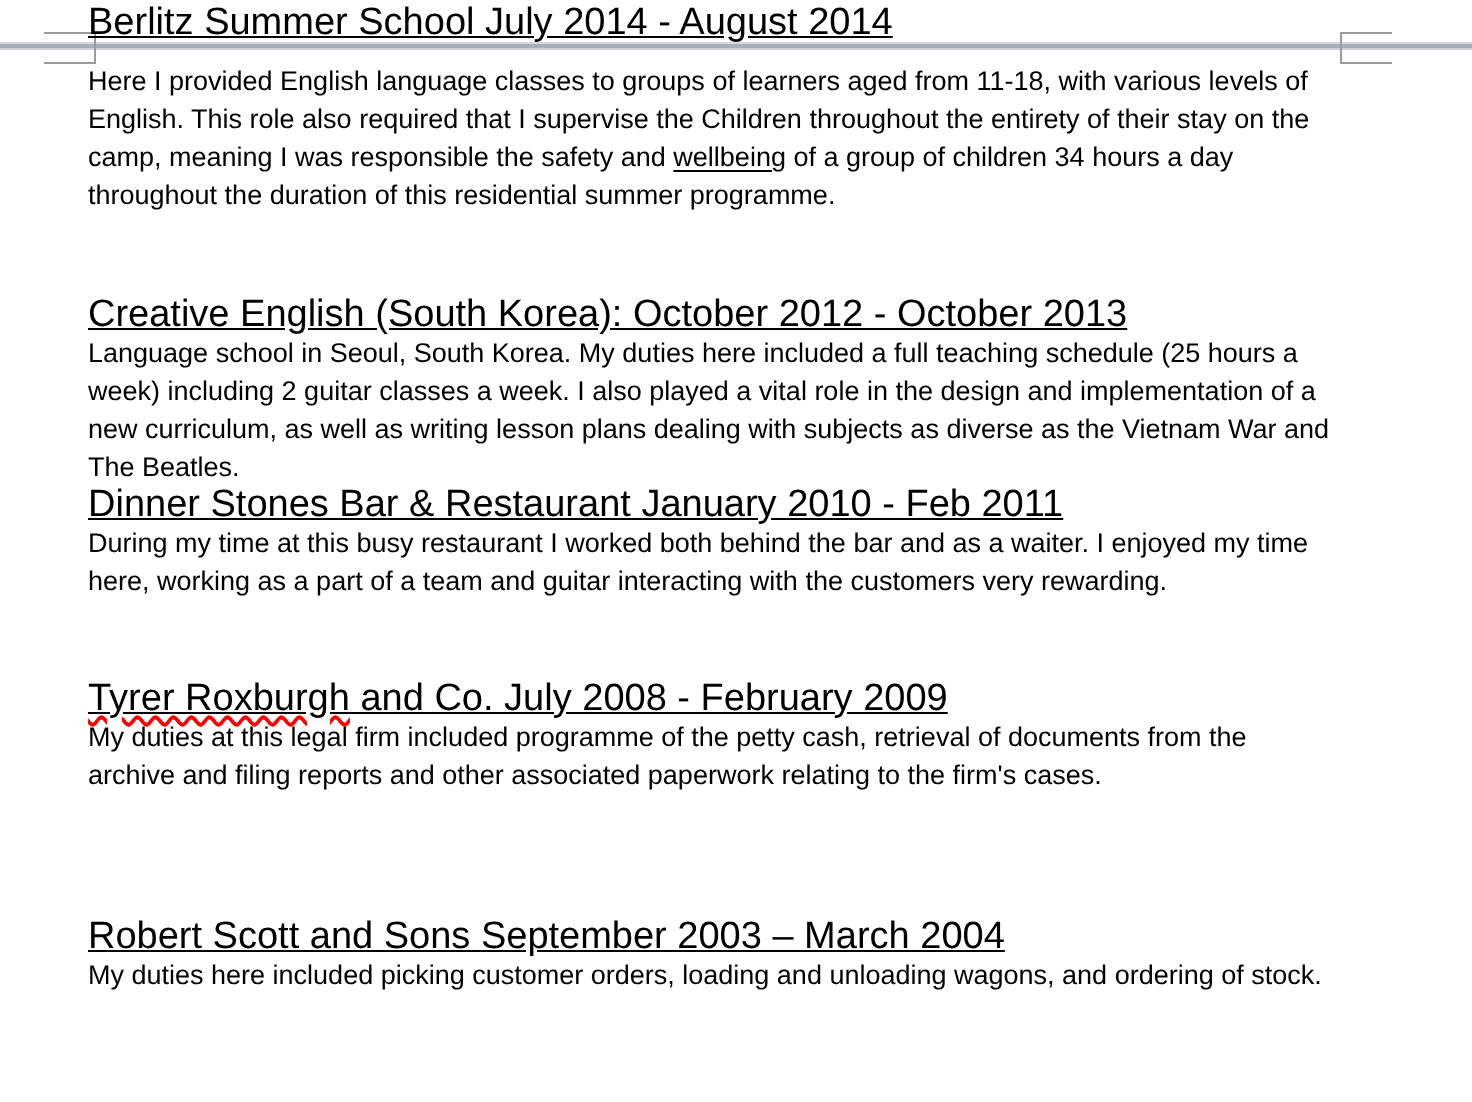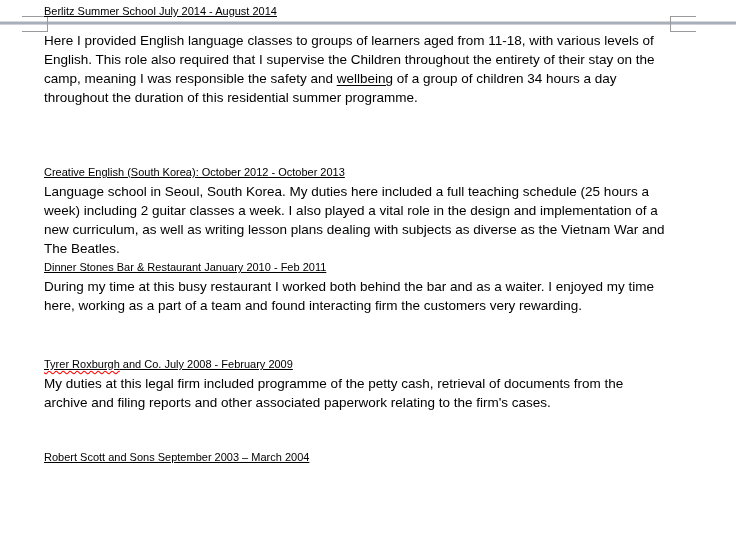--- a/index.html
+++ b/index.html
@@ -58,33 +58,33 @@
   .content {
     position: relative;
     padding-left: 44px;
     width: 622px;
     z-index: 3;
   }
   .hd {
     text-decoration: underline;
     margin: 0;
     font-weight: normal;
-    font-size: 11px;
+    font-size: 19px;
     line-height: 19px;
   }
   p.body-text {
     margin: 0;
   }
   
   .section-0 .hd { padding-top: 2px; }
   .section-0 p.body-text { margin-top: 10px; }
-  .section-1 { margin-top: 56px; }
+  .section-1 { margin-top: 41px; }
   .section-2 { }
   .section-3 { margin-top: 40px; }
-  .section-4 { margin-top: 36px; }
+  .section-4 { margin-top: 62px; }
   
   .sp {
     text-decoration-line: underline;
     text-decoration-style: wavy;
     text-decoration-color: #ff0000;
     text-decoration-thickness: 1px;
     text-underline-offset: 2px;
     text-decoration: underline;
   }
   .hd .sp {
@@ -109,26 +109,27 @@
       <p class="body-text"><span>Here I provided English language classes to groups of learners aged from 11-18, with various levels of English. This role also required that I supervise the Children throughout the entirety of their stay on the camp, meaning I was responsible the safety and </span><span class="sp">wellbeing</span><span> of a group of children 34 hours a day throughout the duration of this residential summer programme.</span></p>
     </div>
 
     <div class="section section-1">
       <div class="hd"><span>Creative English (South Korea): October 2012 - October 2013</span></div>
       <p class="body-text"><span>Language school in Seoul, South Korea. My duties here included a full teaching schedule (25 hours a week) including 2 guitar classes a week. I also played a vital role in the design and implementation of a new curriculum, as well as writing lesson plans dealing with subjects as diverse as the Vietnam War and The Beatles.</span></p>
     </div>
 
     <div class="section section-2">
       <div class="hd"><span>Dinner Stones Bar &amp; Restaurant January 2010 - Feb 2011</span></div>
-      <p class="body-text"><span>During my time at this busy restaurant I worked both behind the bar and as a waiter. I enjoyed my time here, working as a part of a team and found interacting firm the customers very rewarding.</span></p>
+      <p class="body-text"><span>During my time at this busy restaurant I worked both behind the bar and as a waiter. I enjoyed my time here, working as a part of a team and guitar interacting with the customers very rewarding.</span></p>
     </div>
 
     <div class="section section-3">
       <div class="hd"><span class="sp">Tyrer Roxburgh</span><span> and Co. July 2008 - February 2009</span></div>
       <p class="body-text"><span>My duties at this legal firm included programme of the petty cash, retrieval of documents from the archive and filing reports and other associated paperwork relating to the firm's cases.</span></p>
     </div>
 
     <div class="section section-4">
       <div class="hd"><span>Robert Scott and Sons September 2003 – March 2004</span></div>
+      <p class="body-text"><span>My duties here included picking customer orders, loading and unloading wagons, and ordering of stock.</span></p>
     </div>
 
   </div>
 </div>
 
 </body></html>

